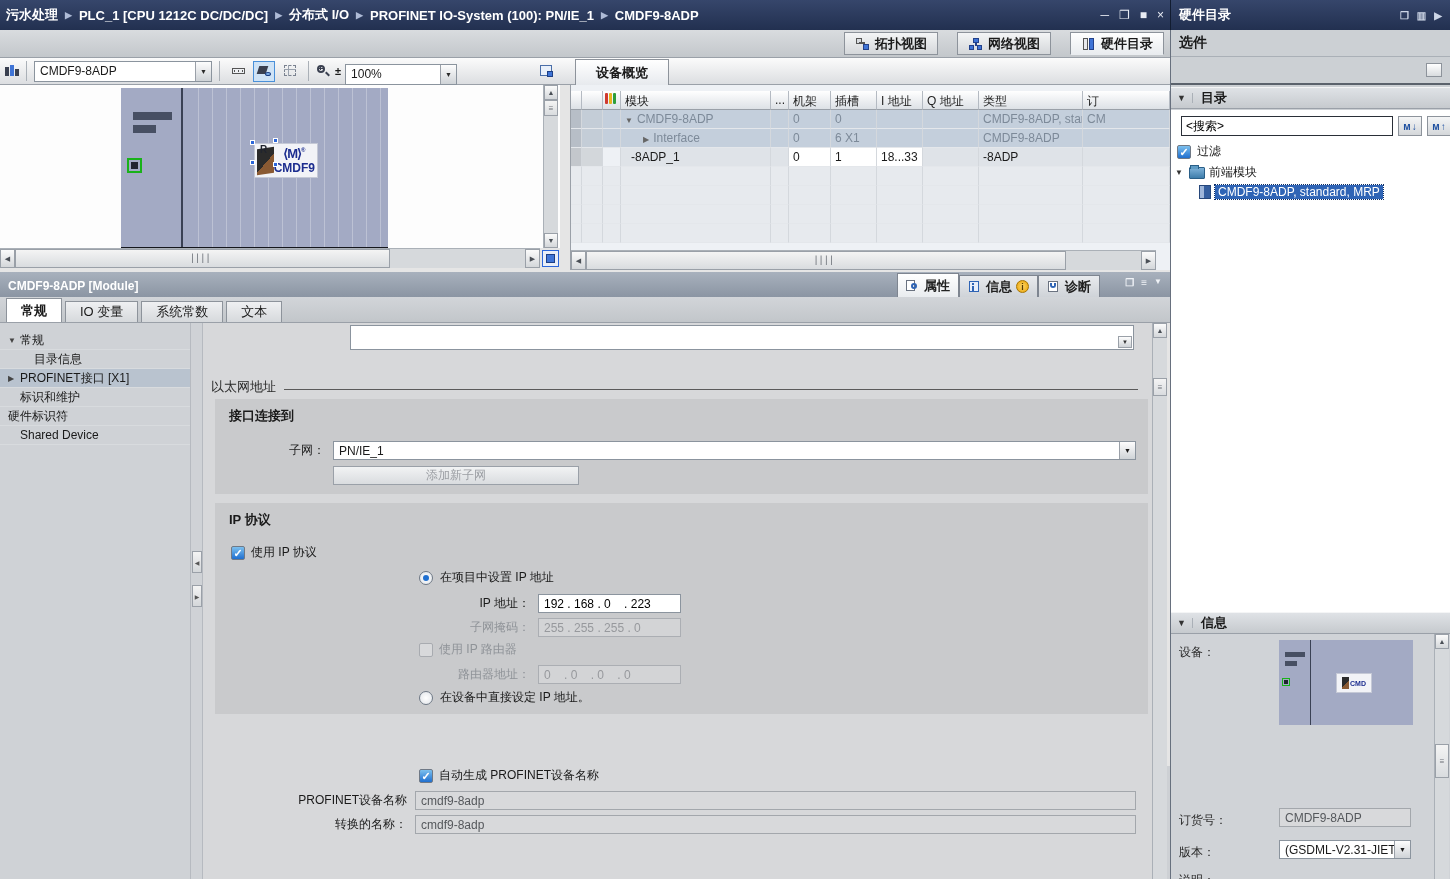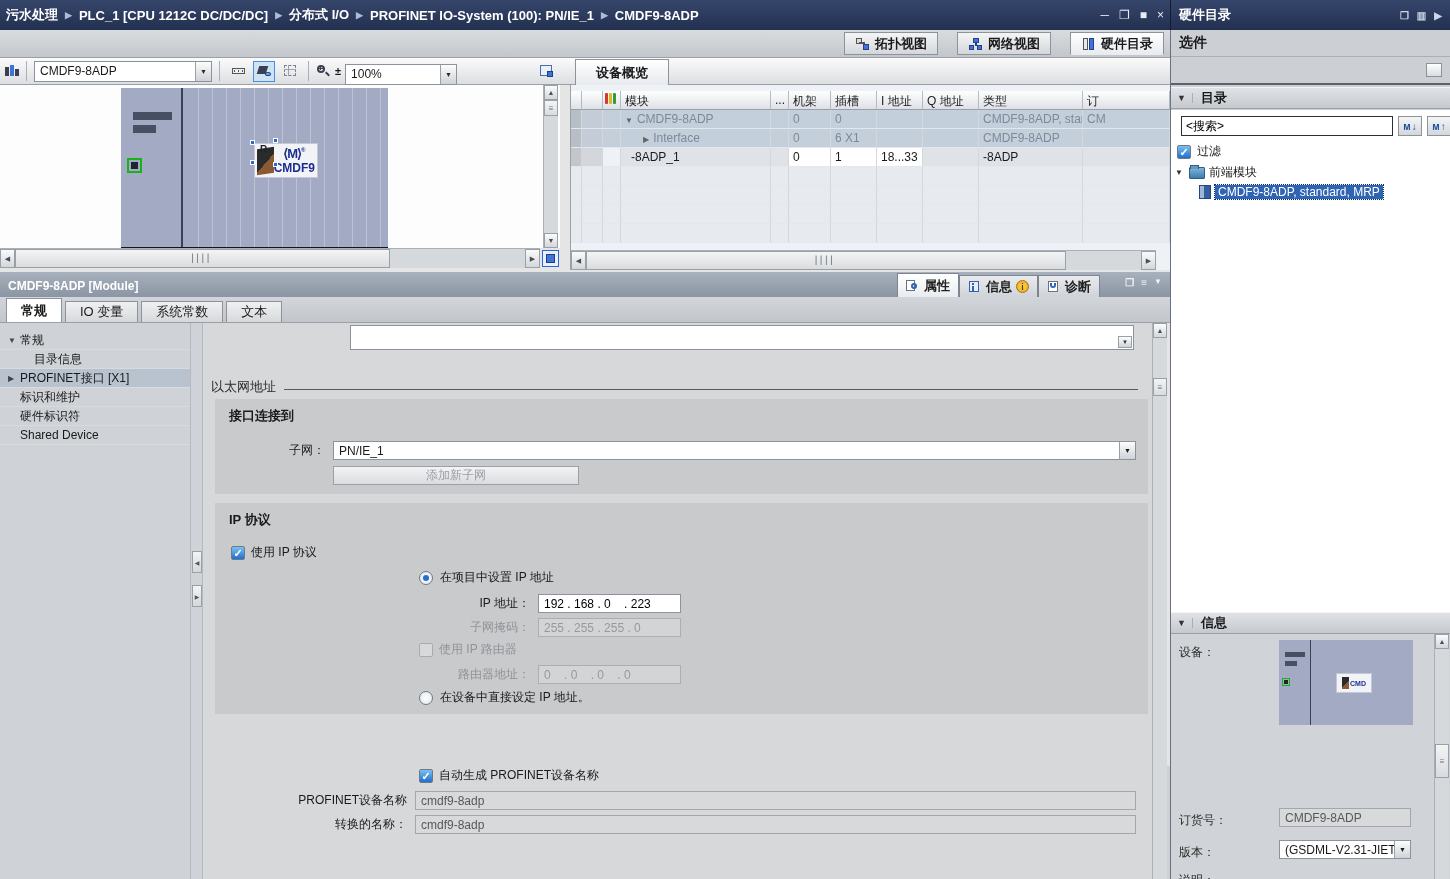--- a/index.html
+++ b/index.html
@@ -516,21 +516,21 @@
     <div class="item lvl2">
         <span>目录信息</span>
       </div>
     <div class="item sel">
         <span class="tw">▶</span>
         <span>PROFINET接口 [X1]</span>
       </div>
     <div class="item" style="padding-left:20px;">
         <span>标识和维护</span>
       </div>
-    <div class="item" style="padding-left:20px;">
+    <div class="item" style="padding-left:8px;">
         <span>硬件标识符</span>
       </div>
     <div class="item" style="padding-left:20px;">
         <span>Shared Device</span>
       </div>
   </div>
   <div class="abs pnav-sb">
     <span class="nub" style="top:228px;">◀</span>
     <span class="nub" style="top:262px;">▶</span>
   </div>

